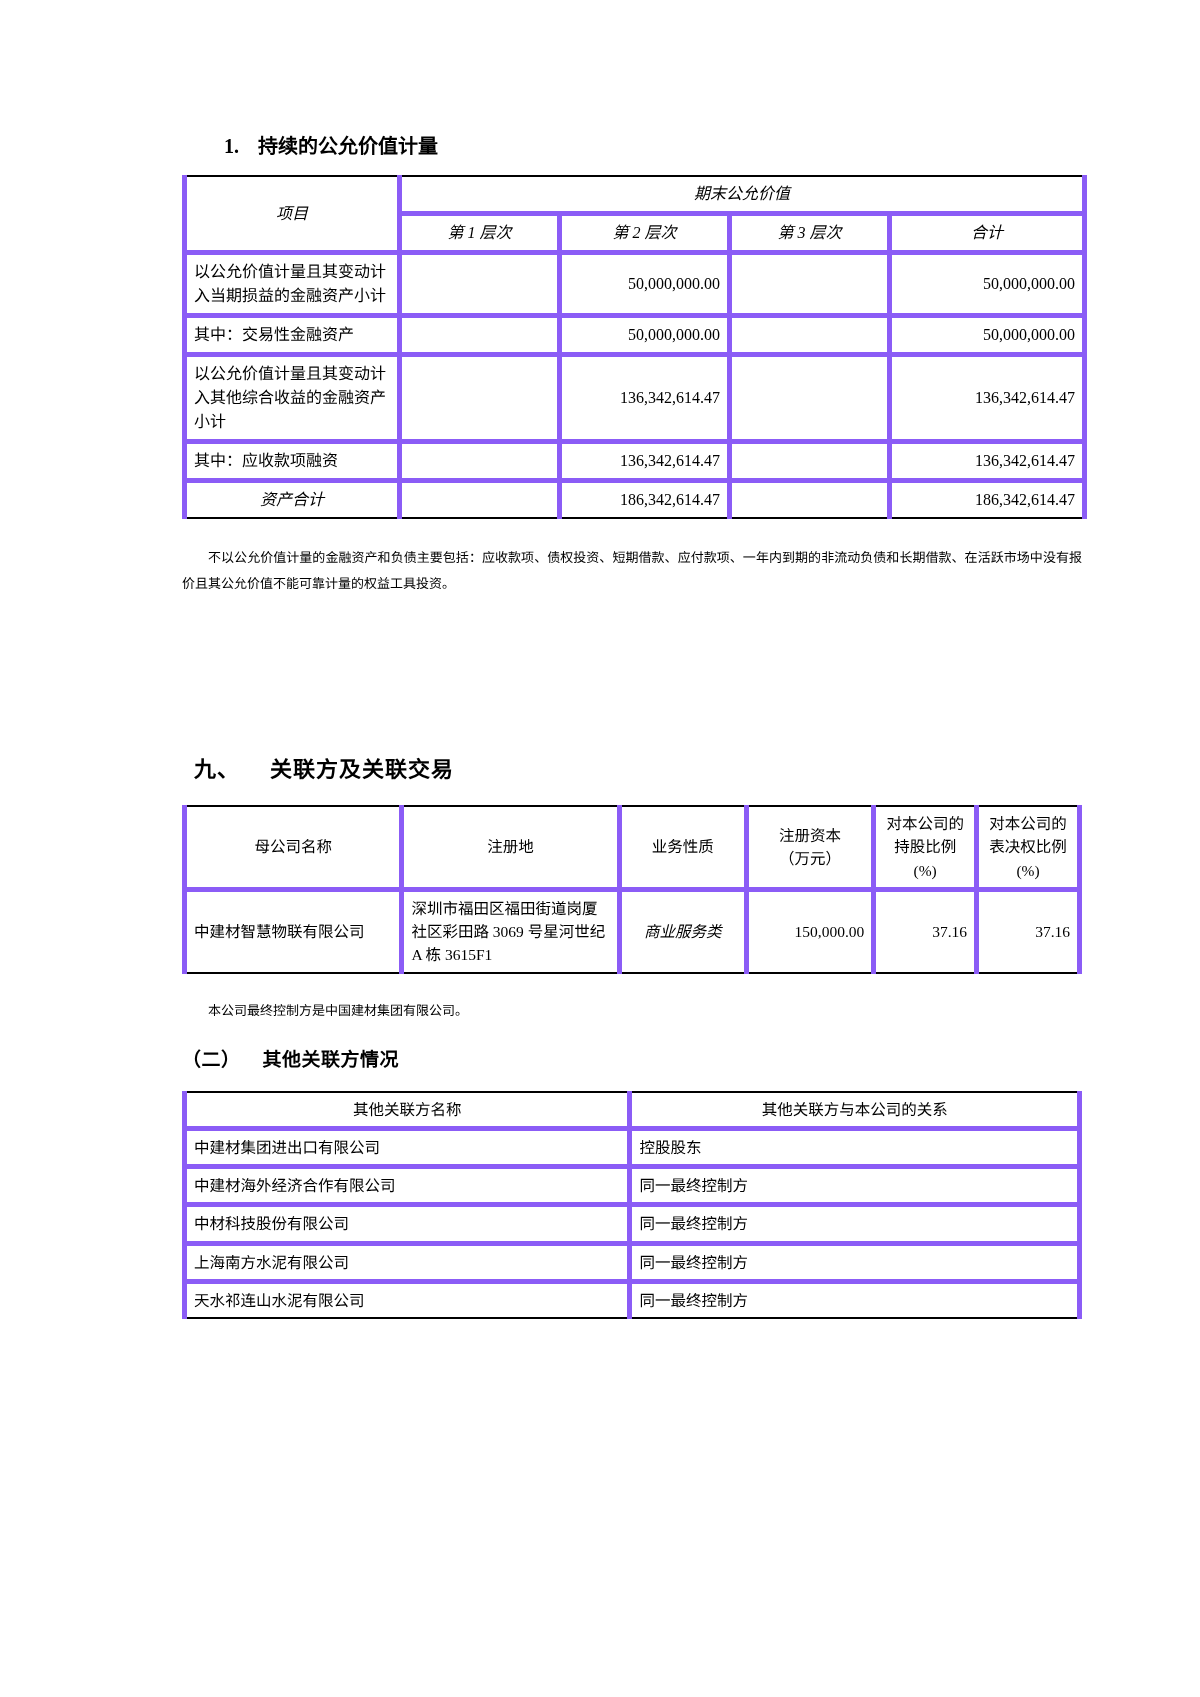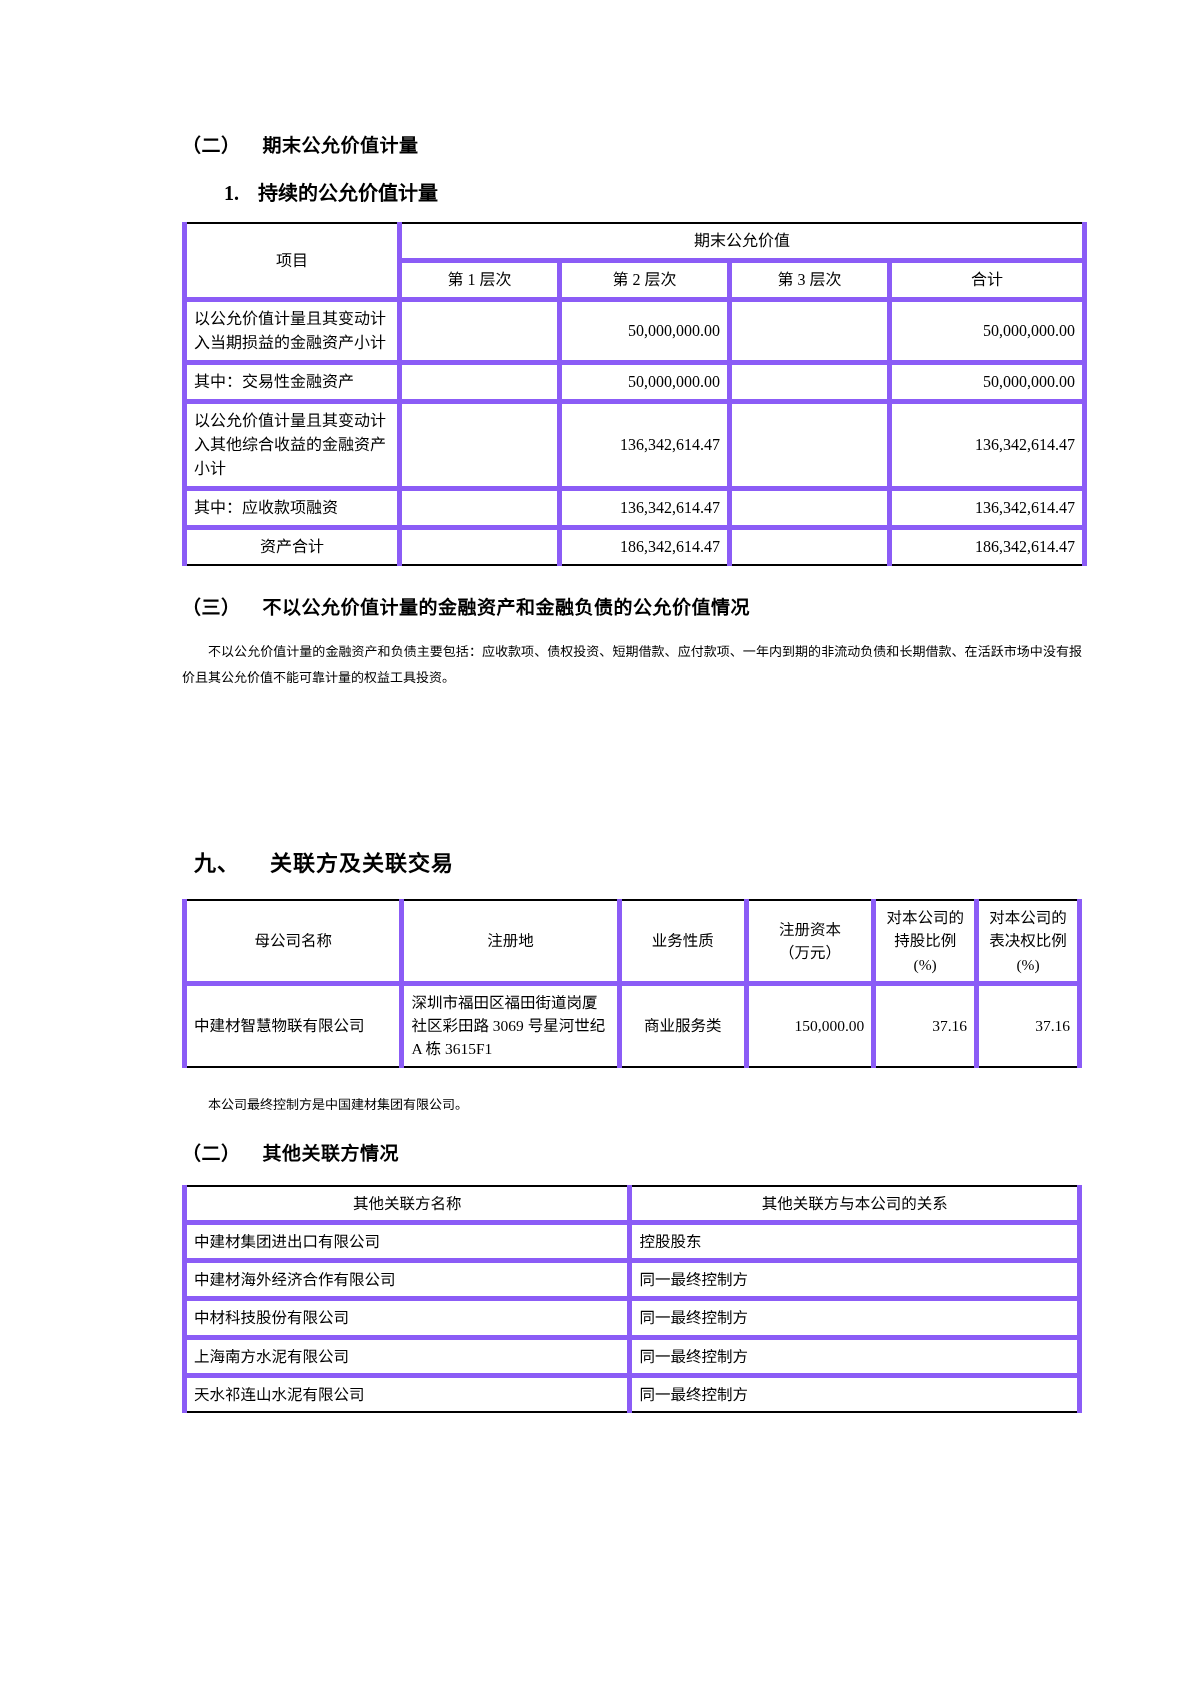--- a/index.html
+++ b/index.html
@@ -65,21 +65,21 @@
   }
   table td, table th {
     border: 5px solid #8b5cf6;
     padding: 5px 7px;
     font-weight: normal;
     vertical-align: middle;
     line-height: 1.5;
   }
   .t-fv { margin-bottom: 26px; }
   .t-fv td, .t-fv th { font-size: 16px; }
-  .ctr { text-align: center; }
+  .ctr { text-align: center; font-style: italic; }
   .rgt { text-align: right; }
   .lft { text-align: left; }
 
   
   .heavy-top { border-top: 2.5px solid #000 !important; }
   .heavy-bottom { border-bottom: 2.5px solid #000 !important; }
 
   .t-parent { margin-bottom: 24px; }
   .t-parent td { font-size: 15.5px; }
   .t-parent .hdr td { text-align: center; }
@@ -89,23 +89,20 @@
   .t-related .hdr td { text-align: center; }
 
   .spacer-block { height: 150px; }
   .gap-sm { height: 16px; }
 </style>
 </head>
 <body>
 
 <div class="page">
 
-  <div class="h-sub">
-    <span class="num">（二）</span><span class="txt">期末公允价值计量</span>
-  </div>
 
   <div class="h-num">
     <span class="num">1.</span><span>持续的公允价值计量</span>
   </div>
 
   <table class="t-fv">
     <colgroup>
       <col style="width:215px">
       <col style="width:160px">
       <col style="width:170px">
@@ -155,23 +152,20 @@
       <tr>
         <td class="ctr heavy-bottom">资产合计</td>
         <td class="rgt heavy-bottom"></td>
         <td class="rgt heavy-bottom">186,342,614.47</td>
         <td class="rgt heavy-bottom"></td>
         <td class="rgt heavy-bottom">186,342,614.47</td>
       </tr>
     </tbody>
   </table>
 
-  <div class="h-sub">
-    <span class="num">（三）</span><span class="txt">不以公允价值计量的金融资产和金融负债的公允价值情况</span>
-  </div>
 
   <p class="body-text">不以公允价值计量的金融资产和负债主要包括：应收款项、债权投资、短期借款、应付款项、一年内到期的非流动负债和长期借款、在活跃市场中没有报价且其公允价值不能可靠计量的权益工具投资。</p>
 
   <div class="spacer-block"></div>
 
   <div class="h-major">
     <span class="num">九、</span><span>关联方及关联交易</span>
   </div>
 
 

